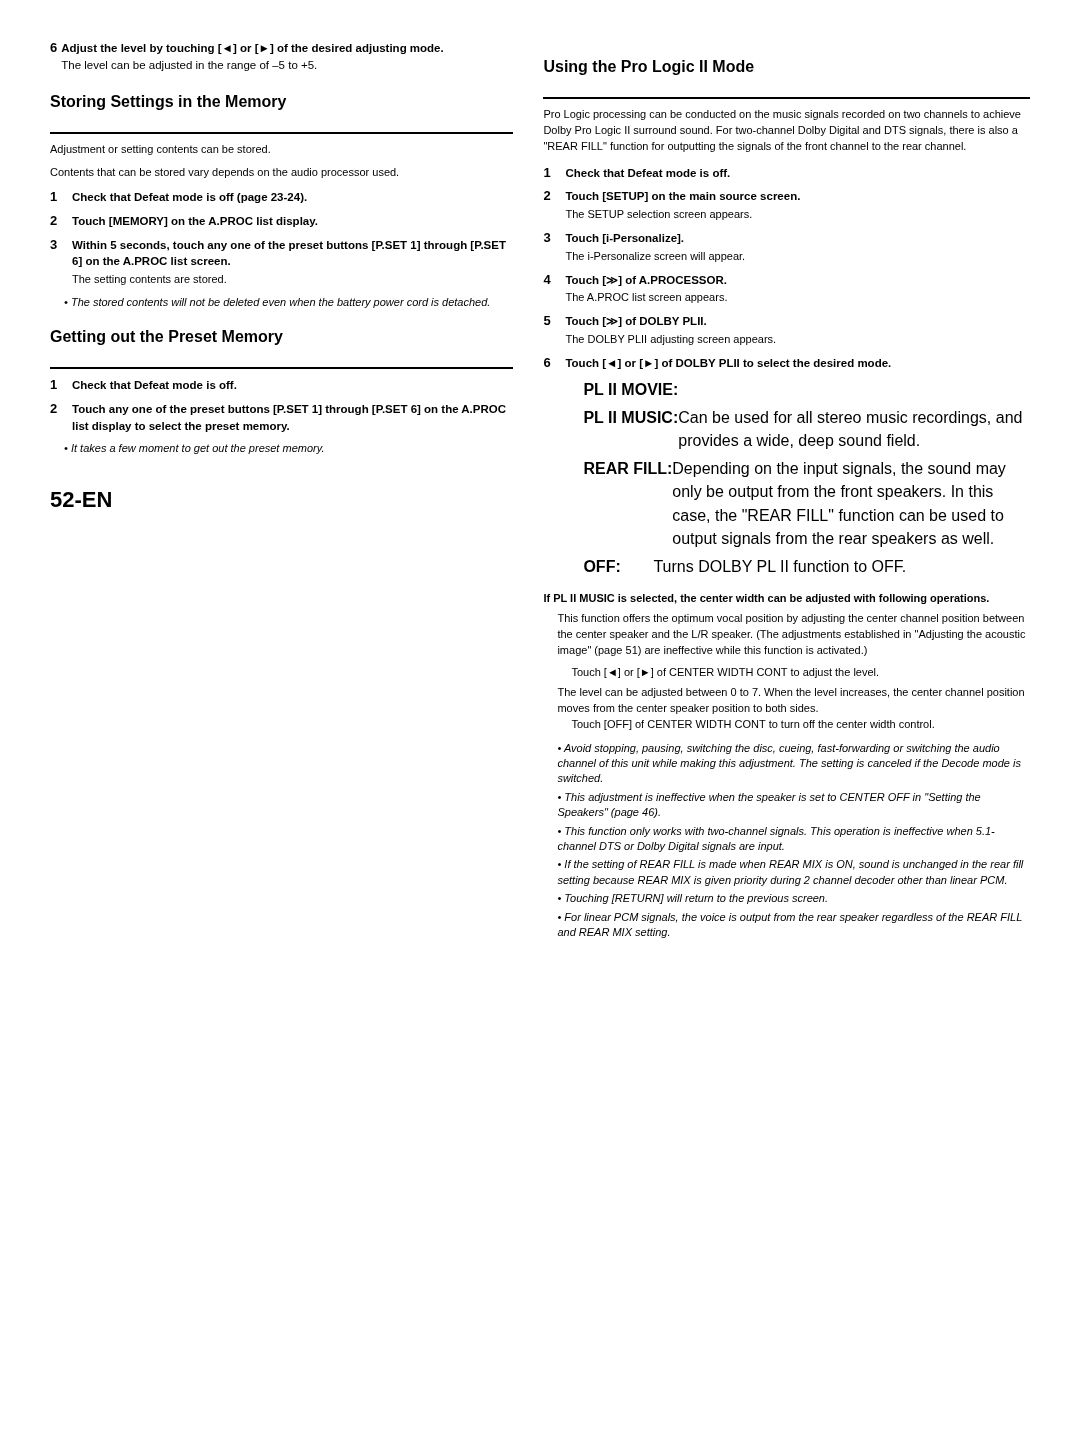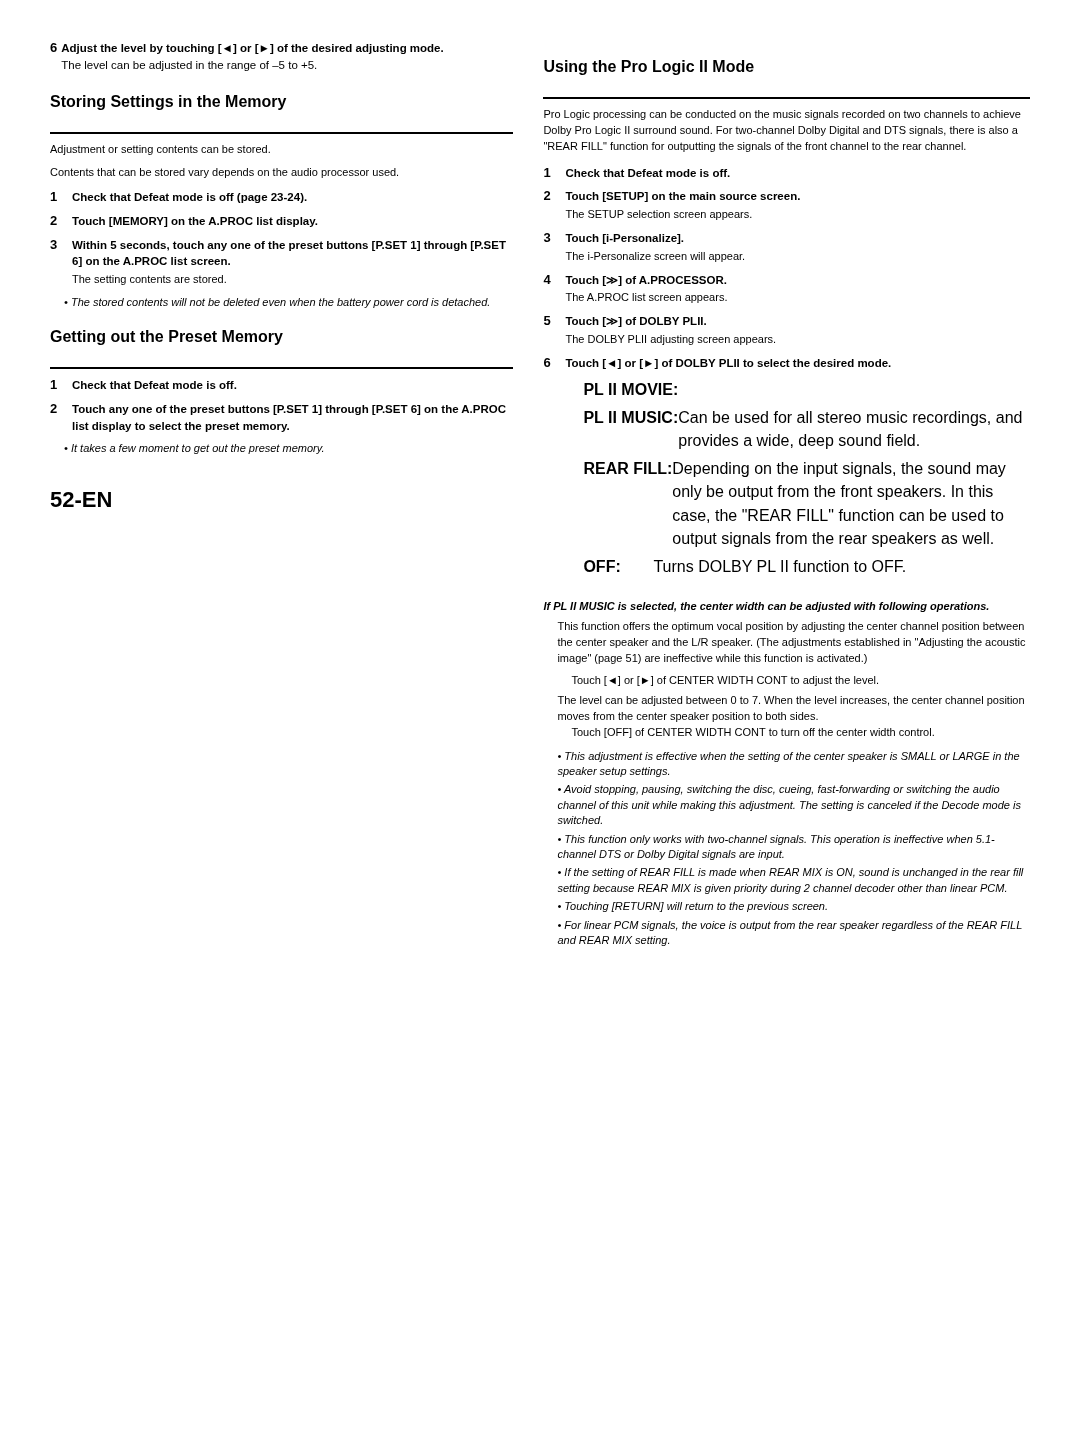--- a/index.html
+++ b/index.html
@@ -93,23 +93,22 @@
     .step6-label {
       font-weight: bold;
       min-width: 70px;
       flex-shrink: 0;
     }
     .step6-desc {
       flex: 1;
     }
     .bold-italic-note {
       font-weight: bold;
-      font-style: italic;
-      font-size: 11px;
-      margin-top: 16px;
+      font-size: 11px;
+      margin-top: 8px;
       margin-bottom: 4px;
       line-height: 1.45;
     }
     .center-width-section {
       font-size: 11px;
       line-height: 1.45;
       margin-top: 4px;
       margin-left: 14px;
     }
     .italic-bullets {
@@ -290,21 +289,21 @@
     <p class="bold-italic-note">If PL II MUSIC is selected, the center width can be adjusted with following operations.</p>
 
     <div class="center-width-section">
       <p style="margin-bottom:6px;">This function offers the optimum vocal position by adjusting the center channel position between the center speaker and the L/R speaker. (The adjustments established in "Adjusting the acoustic image" (page 51) are ineffective while this function is activated.)</p>
       <p style="margin-bottom:4px;margin-left:14px;">Touch [◄] or [►] of CENTER WIDTH CONT to adjust the level.</p>
       <p style="margin-bottom:0;">The level can be adjusted between 0 to 7.  When the level increases, the center channel position moves from the center speaker position to both sides.</p>
       <p style="margin-bottom:6px;margin-left:14px;">Touch [OFF] of CENTER WIDTH CONT to turn off the center width control.</p>
     </div>
 
     <div class="italic-bullets">
-      <p class="italic-bullet">This adjustment is effective when the setting of the center speaker is SMALL or LARGE in the speaker setup settings.</p>
       <p class="italic-bullet">Avoid stopping, pausing, switching the disc, cueing, fast-forwarding or switching the audio channel of this unit while making this adjustment. The setting is canceled if the Decode mode is switched.</p>
+      <p class="italic-bullet">This adjustment is ineffective when the speaker is set to CENTER OFF in "Setting the Speakers" (page 46).</p>
       <p class="italic-bullet">This function only works with two-channel signals.  This operation is ineffective when 5.1-channel DTS or Dolby Digital signals are input.</p>
       <p class="italic-bullet">If the setting of REAR FILL is made when REAR MIX is ON, sound is unchanged in the rear fill setting because REAR MIX is given priority during 2 channel decoder other than linear PCM.</p>
       <p class="italic-bullet">Touching [RETURN] will return to the previous screen.</p>
       <p class="italic-bullet">For linear PCM signals, the voice is output from the rear speaker regardless of the REAR FILL and REAR MIX setting.</p>
     </div>
   </div>
 </div>
 
 </body></html>

